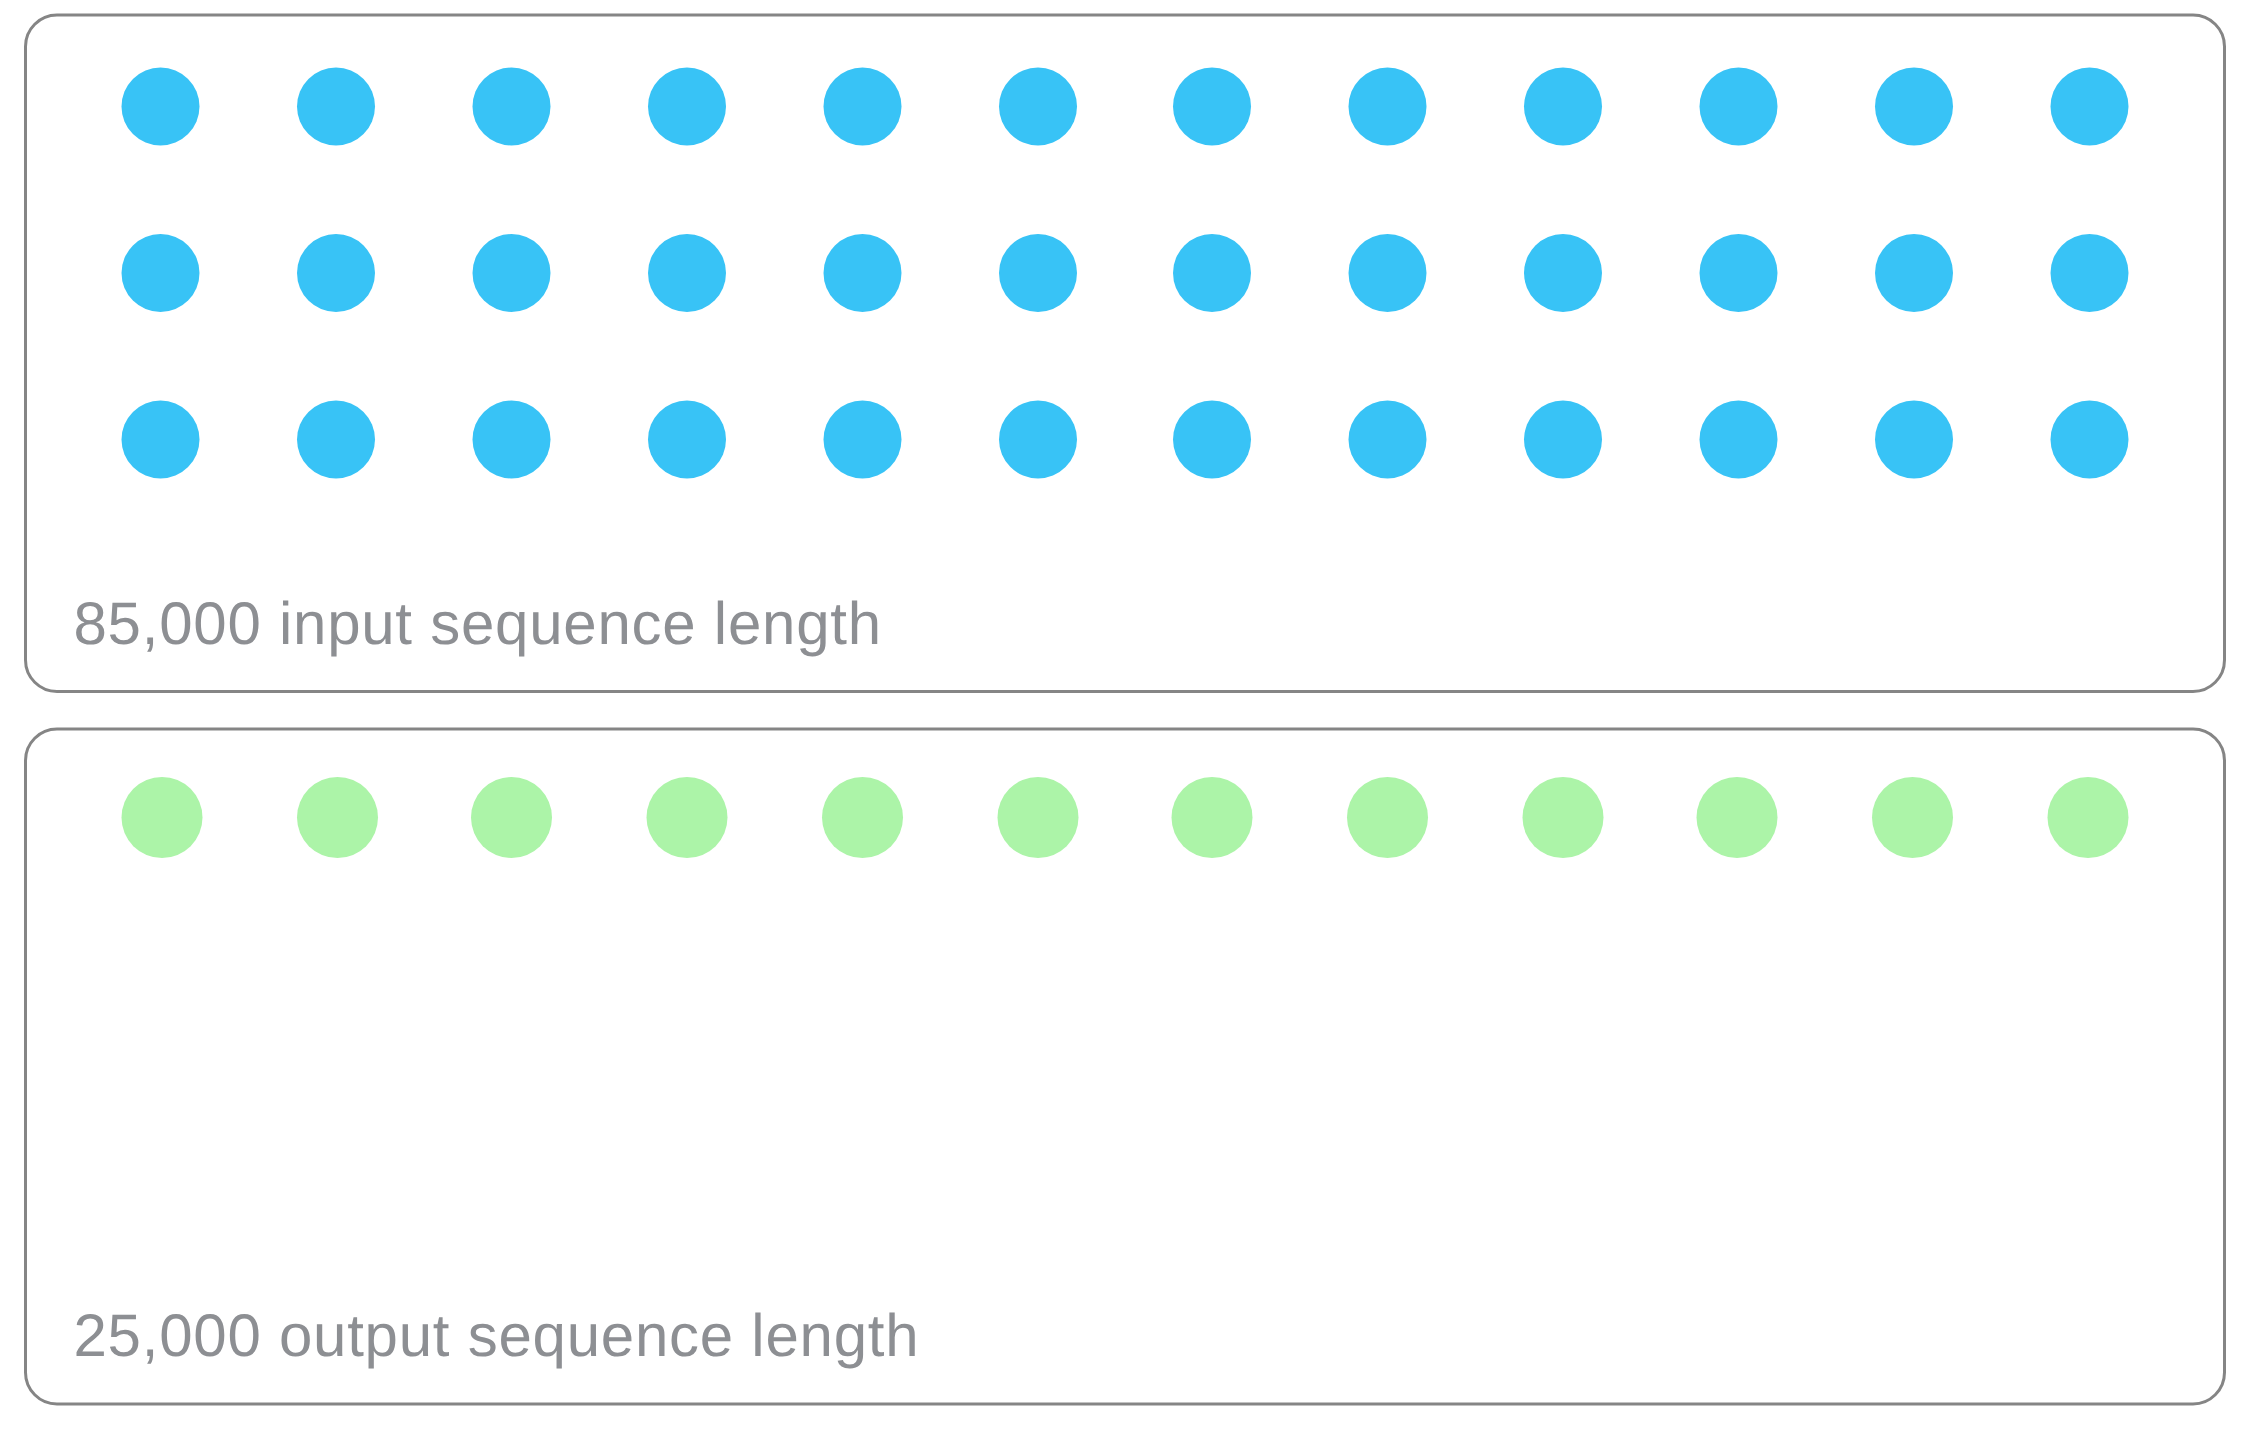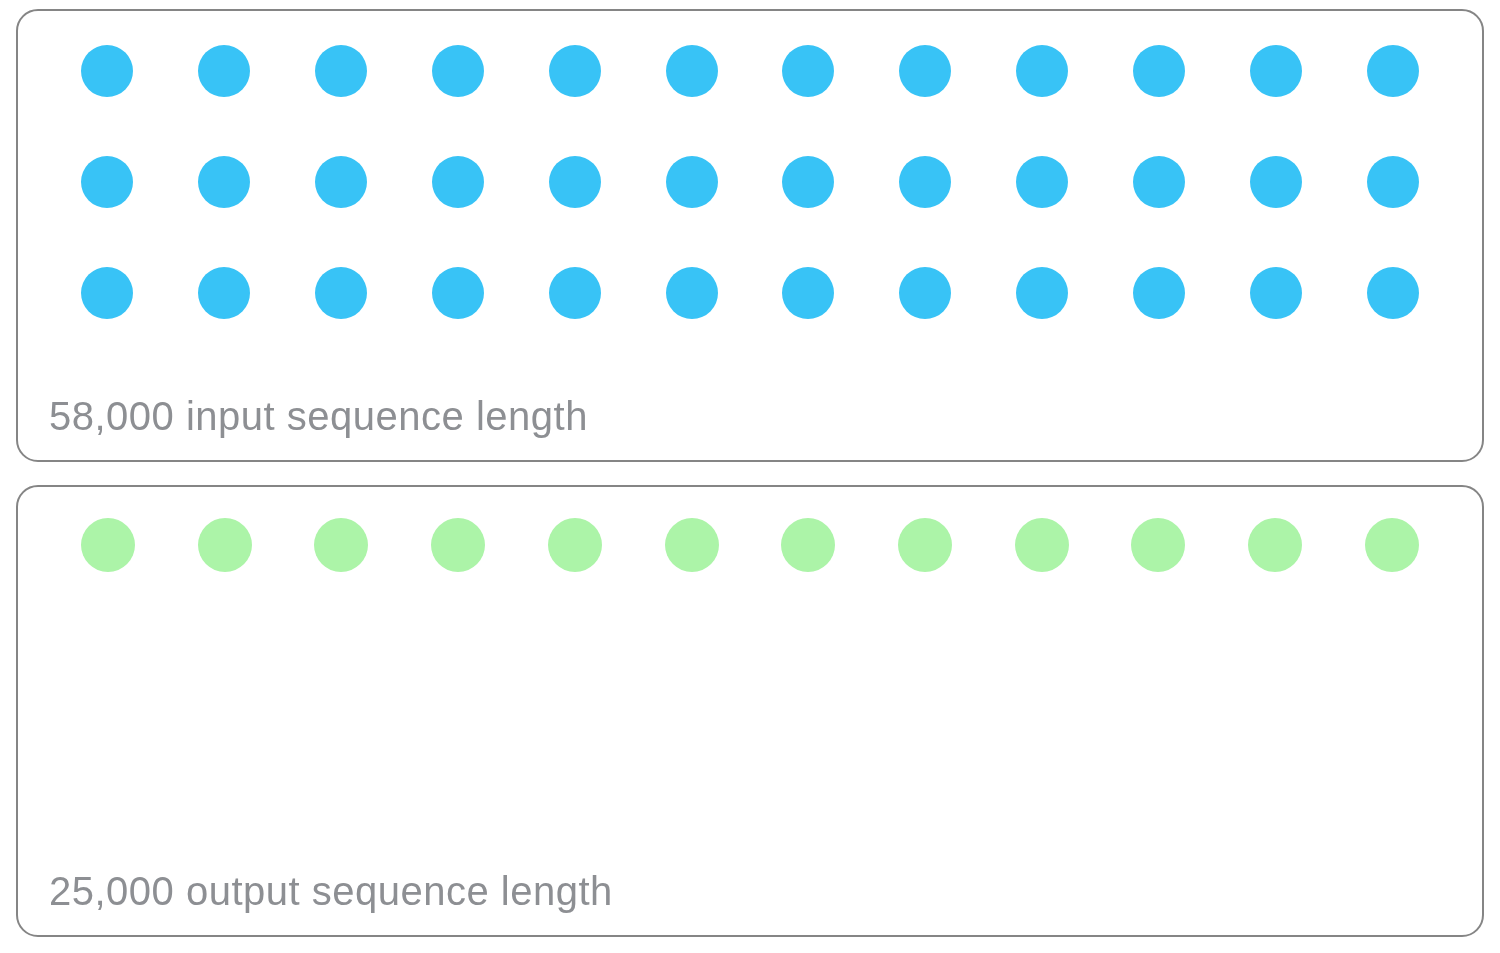--- a/index.html
+++ b/index.html
@@ -106,21 +106,21 @@
         <span class="dot" style="background: rgb(56, 195, 246);"></span>
         <span class="dot" style="background: rgb(56, 195, 246);"></span>
         <span class="dot" style="background: rgb(56, 195, 246);"></span>
         <span class="dot" style="background: rgb(56, 195, 246);"></span>
         <span class="dot" style="background: rgb(56, 195, 246);"></span>
         <span class="dot" style="background: rgb(56, 195, 246);"></span>
         <span class="dot" style="background: rgb(56, 195, 246);"></span>
         <span class="dot" style="background: rgb(56, 195, 246);"></span>
       </div>
     </div>
-  <div class="panel-label">58,000 input sequence length</div>
+  <div class="panel-label">85,000 input sequence length</div>
 </section>
 
 <section class="panel panel-output">
   <div class="dot-grid">
       <div class="dot-row">
         <span class="dot" style="background: rgb(172, 244, 168);"></span>
         <span class="dot" style="background: rgb(172, 244, 168);"></span>
         <span class="dot" style="background: rgb(172, 244, 168);"></span>
         <span class="dot" style="background: rgb(172, 244, 168);"></span>
         <span class="dot" style="background: rgb(172, 244, 168);"></span>

